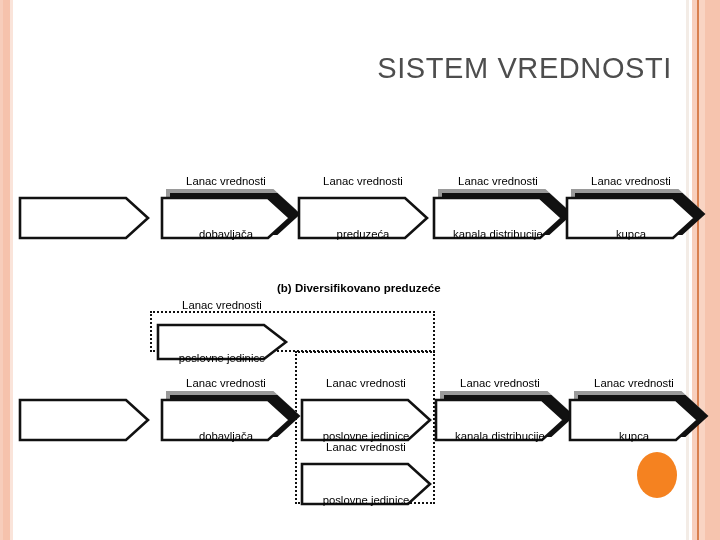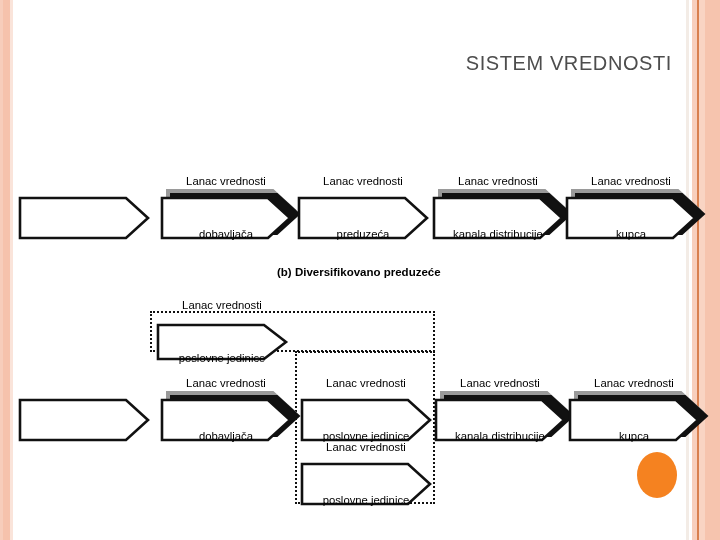--- a/index.html
+++ b/index.html
@@ -28,37 +28,37 @@
   .edge-r3 { left: 692px; width: 5px;  background: #f8cfbd; }
   .edge-r4 { left: 697px; width: 2px;  background: #d9804f; }
   .edge-r5 { left: 699px; width: 6px;  background: #f9d4c3; }
   .edge-r6 { left: 705px; width: 15px; background: #f6c4ae; }
 
   
   #page-title {
     position: absolute;
     left: 60px; top: 52px; width: 612px;
     text-align: right;
-    font-size: 20px;
+    font-size: 29px;
     letter-spacing: 0.6px;
     color: #4d4d4d;
     font-family: "Liberation Sans", sans-serif;
     white-space: nowrap;
   }
 
   
   .caption {
     position: absolute;
     font-size: 11.5px;
     font-weight: bold;
     color: #000;
     white-space: nowrap;
   }
   #caption-a { left: 277px; top: 149px; }
-  #caption-b { left: 277px; top: 266px; }
+  #caption-b { left: 277px; top: 282px; }
   
   .chev-wrap { position: absolute; }
   .chev-wrap svg { position: absolute; left: 0; top: 0; overflow: visible; }
   .chev-label {
     position: absolute;
     left: 4px; top: 0;
     height: 100%;
     display: flex; flex-direction: column;
     align-items: center; justify-content: center;
     font-size: 11.3px;

